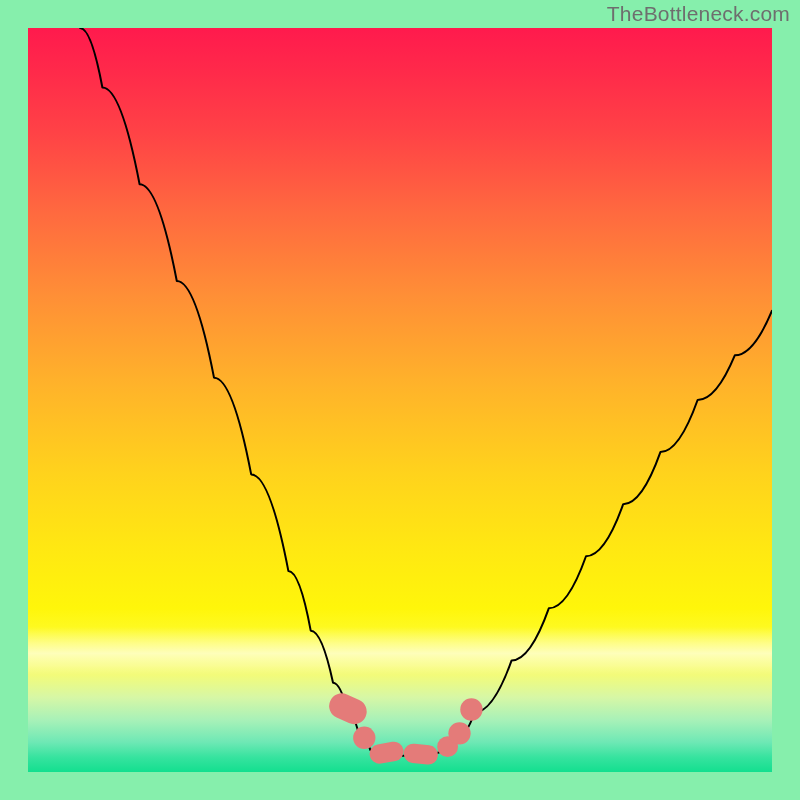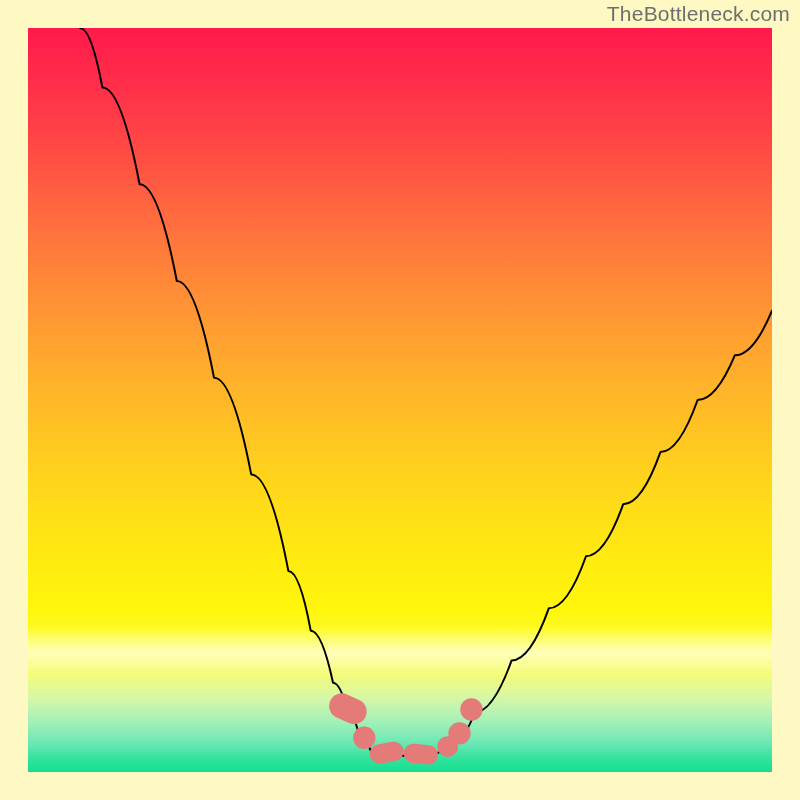--- a/index.html
+++ b/index.html
@@ -8,21 +8,21 @@
     width: 800px;
     height: 800px;
     background: #000;
     overflow: hidden;
     font-family: Arial, Helvetica, sans-serif;
   }
   .frame {
     position: absolute;
     top: 0; left: 0;
     width: 800px; height: 800px;
-    background: #fef9c3;
+    background: #86efac;
   }
   .plot-area {
     position: absolute;
     top: 28px;
     left: 28px;
     width: 744px;
     height: 744px;
     overflow: hidden;
   }
   

